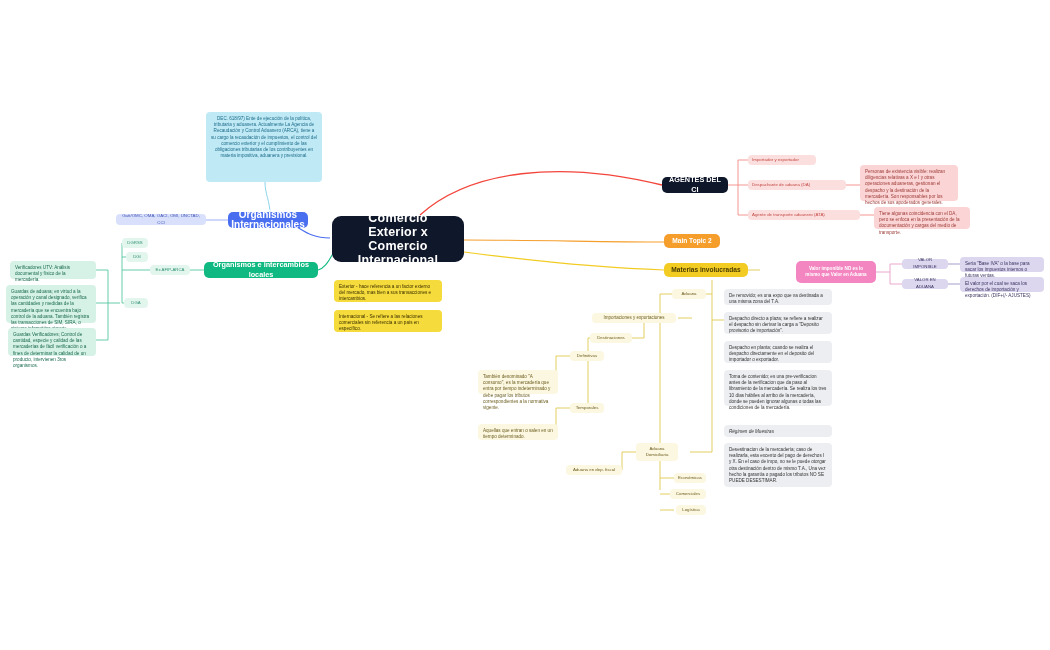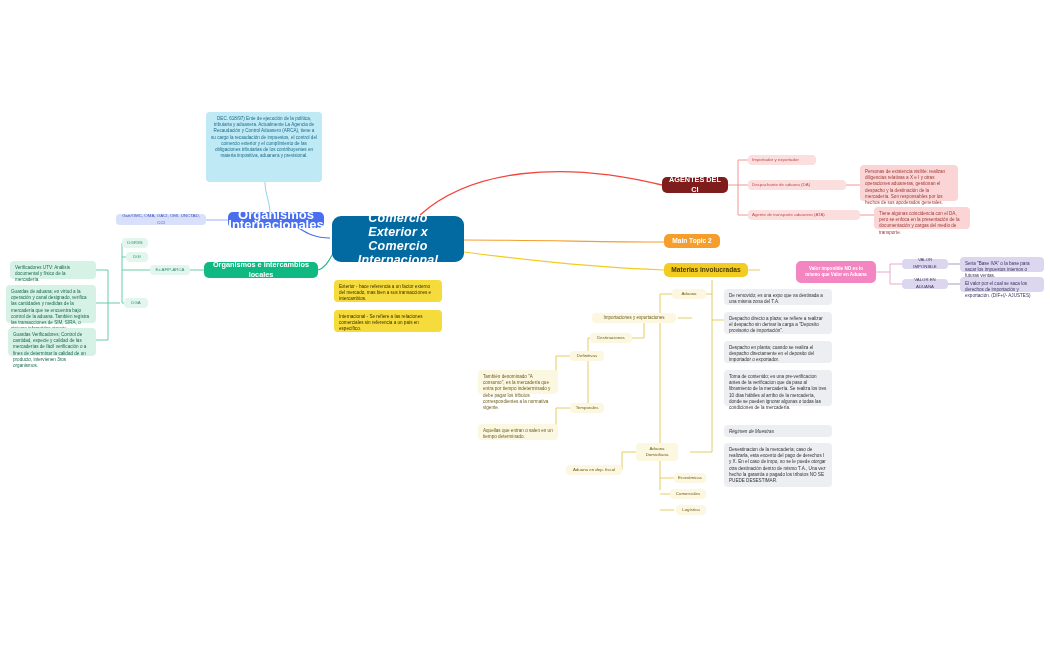--- a/index.html
+++ b/index.html
@@ -7,24 +7,24 @@
     width:1050px;height:650px;background:#ffffff;
     font-family:"Liberation Sans", sans-serif;
     overflow:hidden;position:relative;
   }
   #canvas{position:absolute;left:0;top:0;width:1050px;height:650px;}
   svg.links{position:absolute;left:0;top:0;width:1050px;height:650px;pointer-events:none;}
   .node{position:absolute;box-sizing:border-box;}
 
   
   .central{
-    background:#0369a1;color:#fff;border-radius:9px;
+    background:#0f172a;color:#fff;border-radius:9px;
     font-size:12.5px;font-weight:bold;line-height:14px;
     text-align:center;display:flex;align-items:center;justify-content:center;
-    padding:6px 24px;letter-spacing:.2px;font-style:italic;
+    padding:6px 24px;letter-spacing:.2px;
   }
 
   
   .topic{
     border-radius:5px;display:flex;align-items:center;justify-content:center;
     text-align:center;font-size:8.2px;padding:3px 6px;line-height:10px;
   }
   .leaf{
     border-radius:4px;display:flex;align-items:center;justify-content:center;
     text-align:center;font-size:5.1px;padding:2px 4px;line-height:6.6px;
@@ -36,21 +36,21 @@
 
   
   .blue-main{background:#4a6ef0;color:#fff;font-weight:bold;}
   .blue-soft{background:#d9e0fb;color:#4156b8;}
   .blue-box{background:#bfe9f5;color:#1d6d8a;}
 
   .green-main{background:#10b981;color:#fff;font-weight:bold;}
   .green-soft{background:#e3f6ee;color:#2f8f72;}
   .green-box{background:#d6f2e6;color:#1b6a50;}
 
-  .red-main{background:#7f1d1d;color:#fff;font-weight:bold;}
+  .red-main{background:#0f172a;color:#fff;font-weight:bold;}
   .red-soft{background:#fbdede;color:#c44a44;}
   .red-box{background:#fbd5d5;color:#9c3b37;}
 
   .orange-main{background:#f59e2c;color:#fff;font-weight:bold;}
 
   .yellow-main{background:#f2cc23;color:#4a3c00;font-weight:bold;}
   .yellow-box{background:#f5db3c;color:#3c3000;}
   .yellow-pale{background:#fcf7e0;color:#6f6024;}
 
   .pink-main{background:#f385c0;color:#fff;font-weight:bold;}
@@ -128,21 +128,21 @@
     <path d="M876 272 L 890 272" stroke="#e89ec8" stroke-width="0.9" fill="none"></path>
     <path d="M890 264 L 890 284" stroke="#e89ec8" stroke-width="0.9" fill="none"></path>
     <path d="M890 264 L 904 264" stroke="#e89ec8" stroke-width="0.9" fill="none"></path>
     <path d="M890 284 L 904 284" stroke="#e89ec8" stroke-width="0.9" fill="none"></path>
     <path d="M948 264 L 960 264" stroke="#9c92c4" stroke-width="0.9" fill="none"></path>
     <path d="M948 284 L 960 284" stroke="#9c92c4" stroke-width="0.9" fill="none"></path>
   </svg>
 
   <div class="node central" style="left:332px;top:216px;width:132px;height:46px;">Comercio Exterior x Comercio Internacional</div>
 
-  <div class="node topic blue-main" style="left:228px;top:212px;width:96px;height:16px;font-size:13px;">Organismos Internacionales</div>
+  <div class="node topic blue-main" style="left:228px;top:212px;width:80px;height:16px;font-size:10px;">Organismos Internacionales</div>
 
   <div class="node leaf blue-soft" style="left:116px;top:214px;width:90px;height:11px;font-size:4.4px;">Gatt/OMC, OMA, OACI, OMI, UNCTAD, CCI</div>
 
   <div class="node para blue-box" style="left:206px;top:112px;width:116px;height:70px;text-align:center;">DEC. 618/97) Ente de ejecución de la política, tributaria y aduanera. Actualmente La Agencia de Recaudación y Control Aduanero (ARCA), tiene a su cargo la recaudación de impuestos, el control del comercio exterior y el cumplimiento de las obligaciones tributarias de los contribuyentes en materia impositiva, aduanera y previsional.</div>
 
   <div class="node topic green-main" style="left:204px;top:262px;width:114px;height:16px;font-size:7.3px;">Organismos e intercambios locales</div>
 
   <div class="node leaf green-soft" style="left:150px;top:265px;width:40px;height:10px;font-size:4.3px;">Ex AFIP-ARCA</div>
 
   <div class="node leaf green-soft" style="left:122px;top:238px;width:26px;height:10px;font-size:4.3px;">DGRSS</div>

